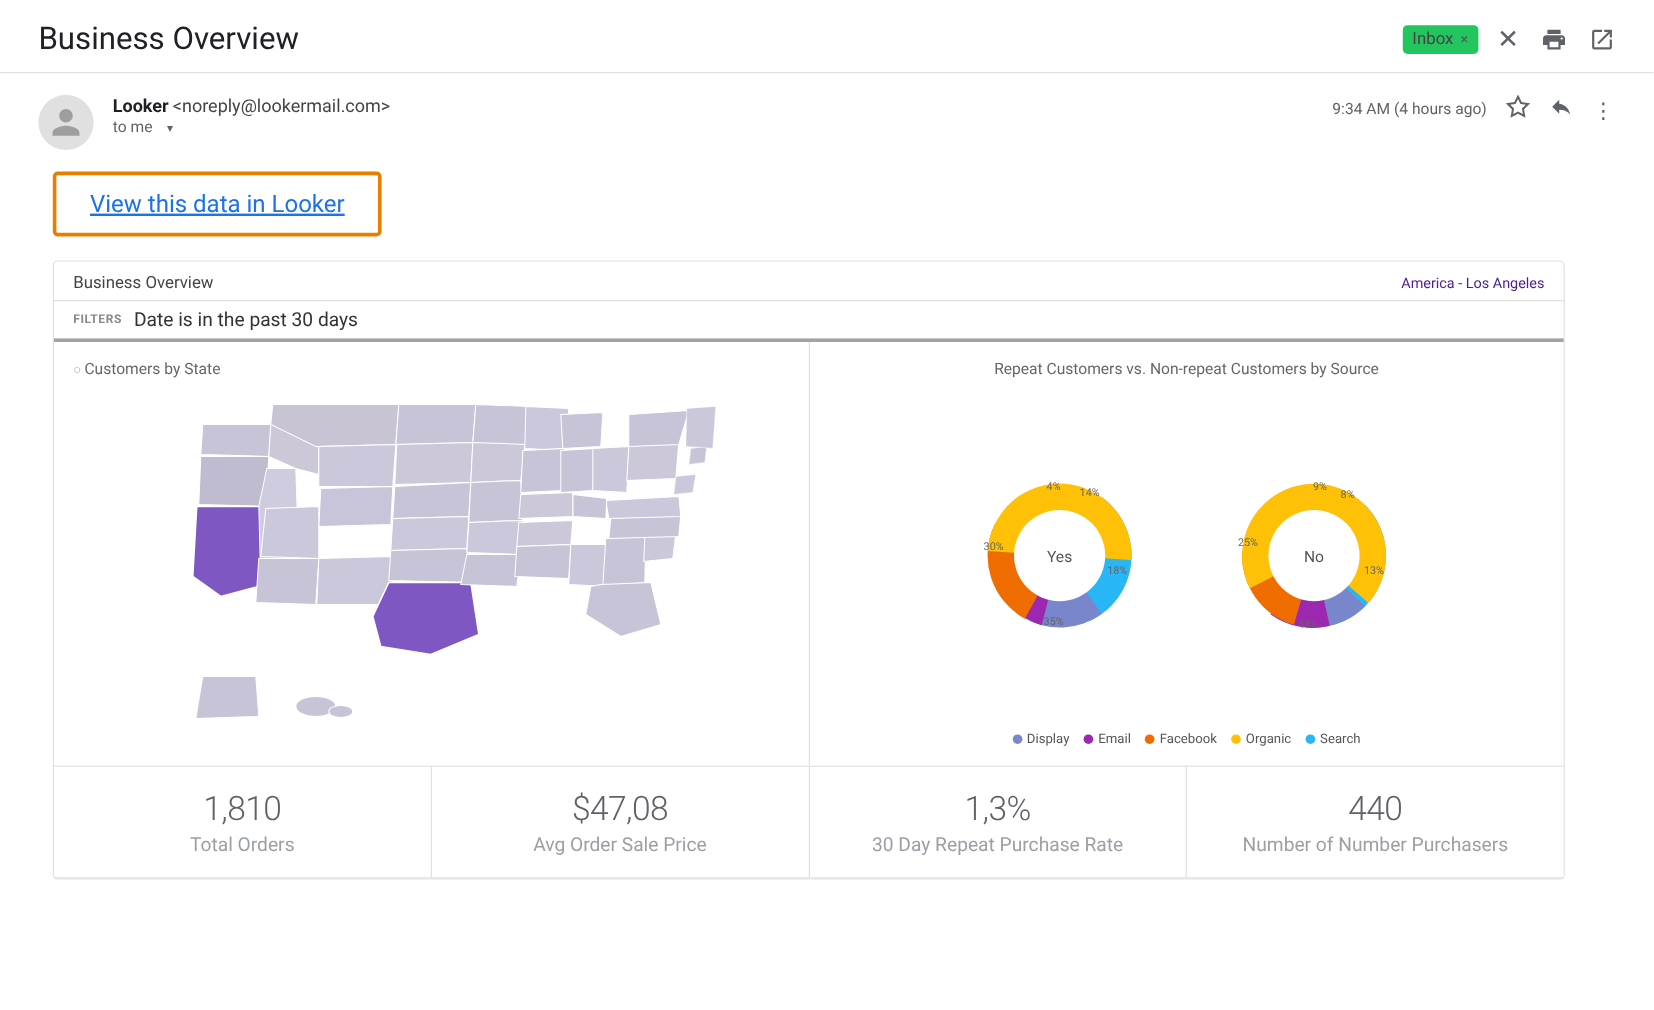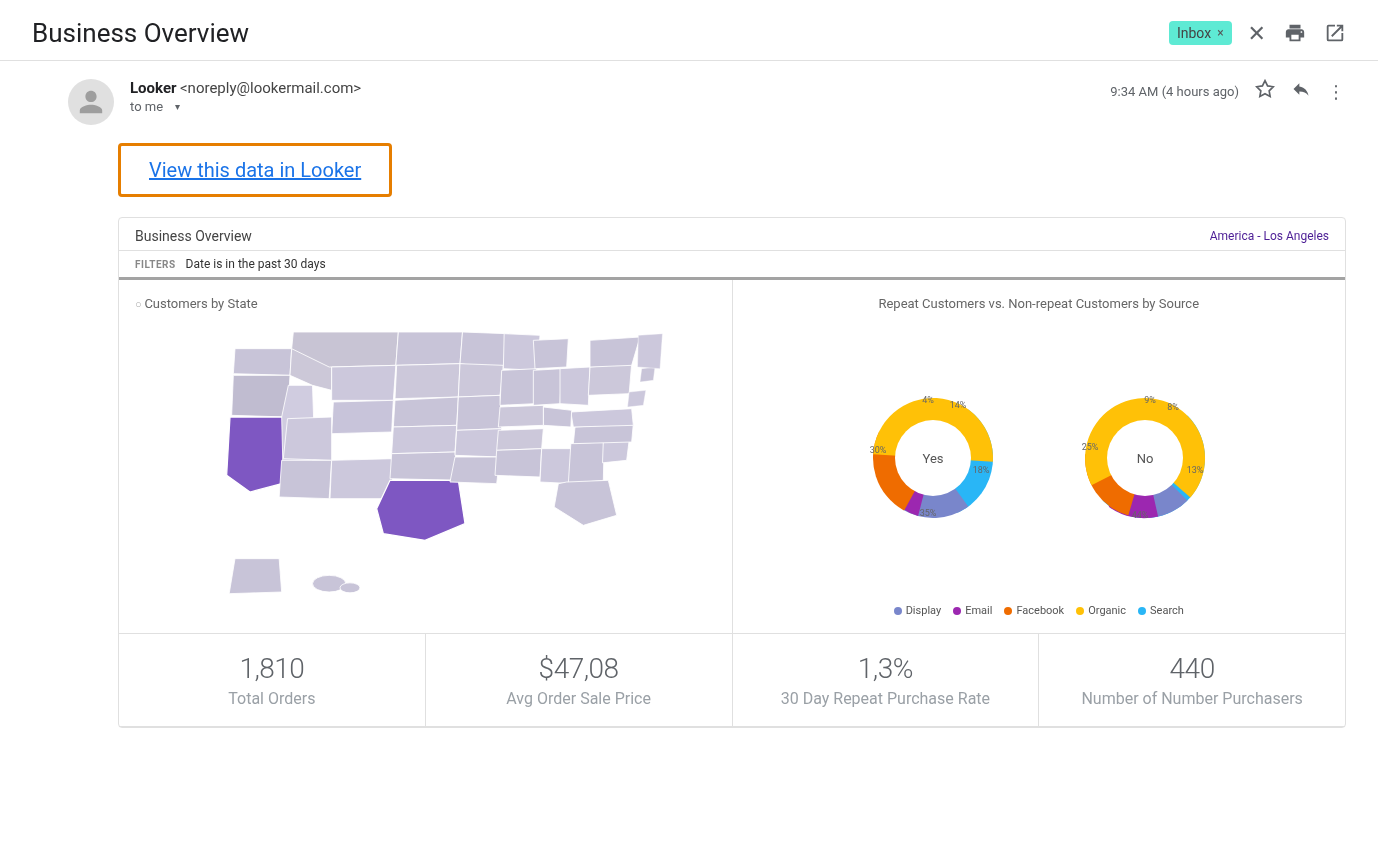--- a/index.html
+++ b/index.html
@@ -22,21 +22,21 @@
     }
     .email-subject {
       font-size: 26px;
       font-weight: 400;
       color: #202124;
       flex: 1;
     }
     .inbox-badge {
       display: inline-flex;
       align-items: center;
-      background: #5eead4;
+      background: #22c55e;
       border-radius: 4px;
       padding: 4px 8px;
       font-size: 14px;
       color: #444;
       margin-left: 12px;
       gap: 6px;
     }
     .inbox-badge .close-x {
       cursor: pointer;
       font-size: 12px;
@@ -63,21 +63,20 @@
       background: #e0e0e0;
       margin: 12px 0 0 0;
     }
 
     
     .sender-row {
       display: flex;
       align-items: flex-start;
       padding: 18px 32px;
       gap: 16px;
-      margin-left: 36px;
     }
     .avatar {
       width: 46px;
       height: 46px;
       border-radius: 50%;
       background: #e0e0e0;
       display: flex;
       align-items: center;
       justify-content: center;
       flex-shrink: 0;
@@ -123,21 +122,21 @@
       white-space: nowrap;
     }
     .sender-meta .icon-btn {
       cursor: pointer;
       font-size: 18px;
       color: #5f6368;
     }
 
     
     .email-body {
-      padding: 0 32px 0 118px;
+      padding: 0 32px 0 44px;
     }
 
     
     .view-link-container {
       margin-bottom: 20px;
     }
     .view-link-btn {
       display: inline-block;
       padding: 12px 28px;
       border: 3px solid #e67e00;
@@ -180,21 +179,21 @@
       border-bottom: 3px solid #a3a3a3;
     }
     .filters-label {
       font-size: 10px;
       font-weight: 700;
       letter-spacing: 0.5px;
       color: #888;
       text-transform: uppercase;
     }
     .filter-value {
-      font-size: 12px;
+      font-size: 16px;
       color: #333;
     }
 
     
     .charts-row {
       display: flex;
       border-bottom: 1px solid #e0e0e0;
     }
     .chart-panel {
       flex: 1;

